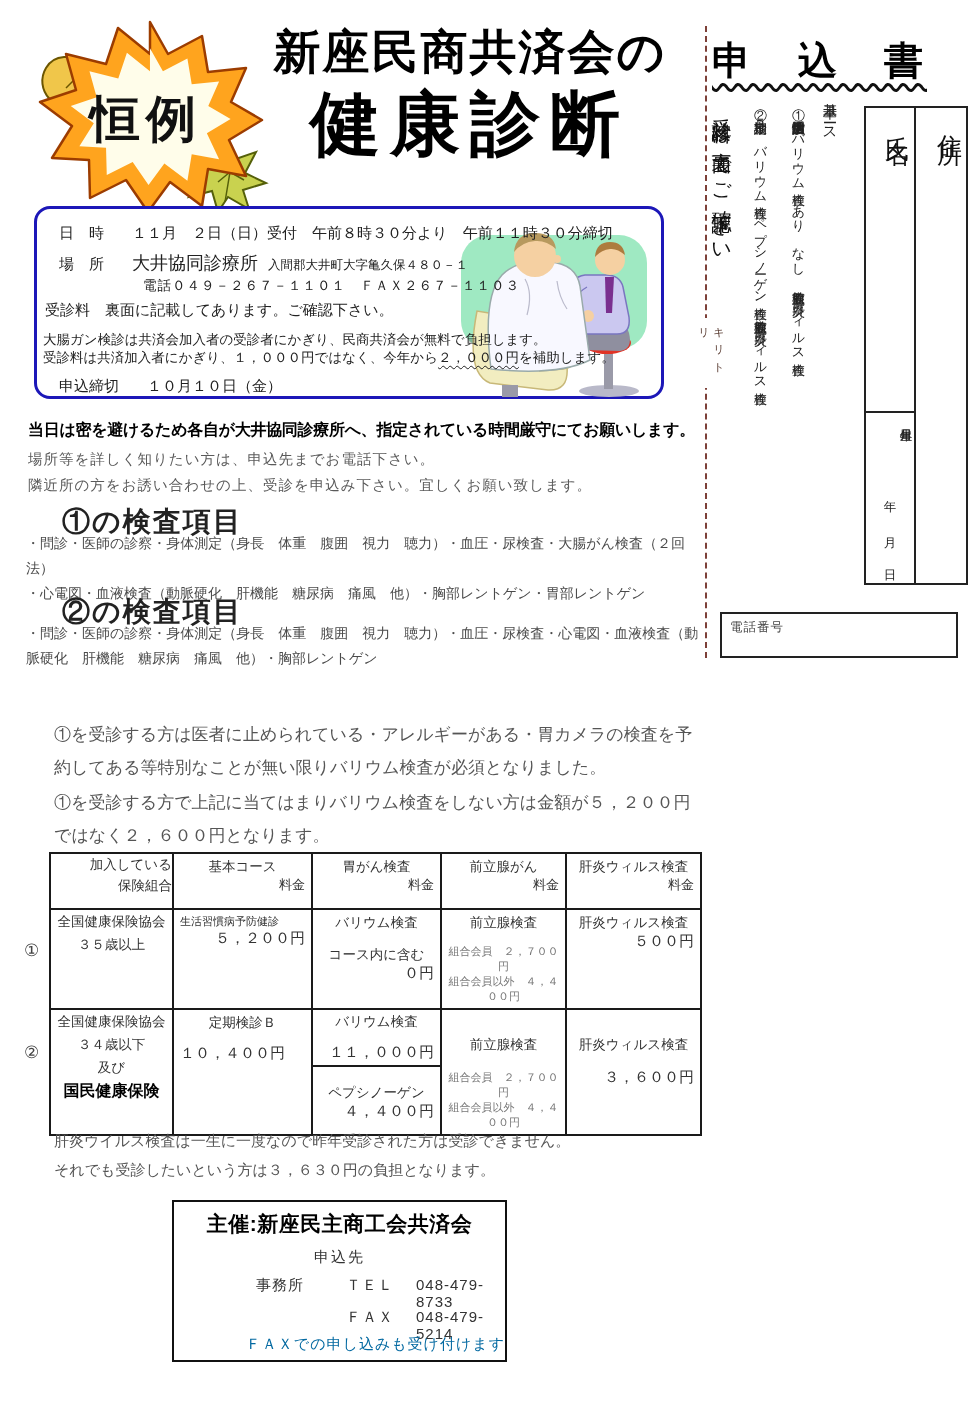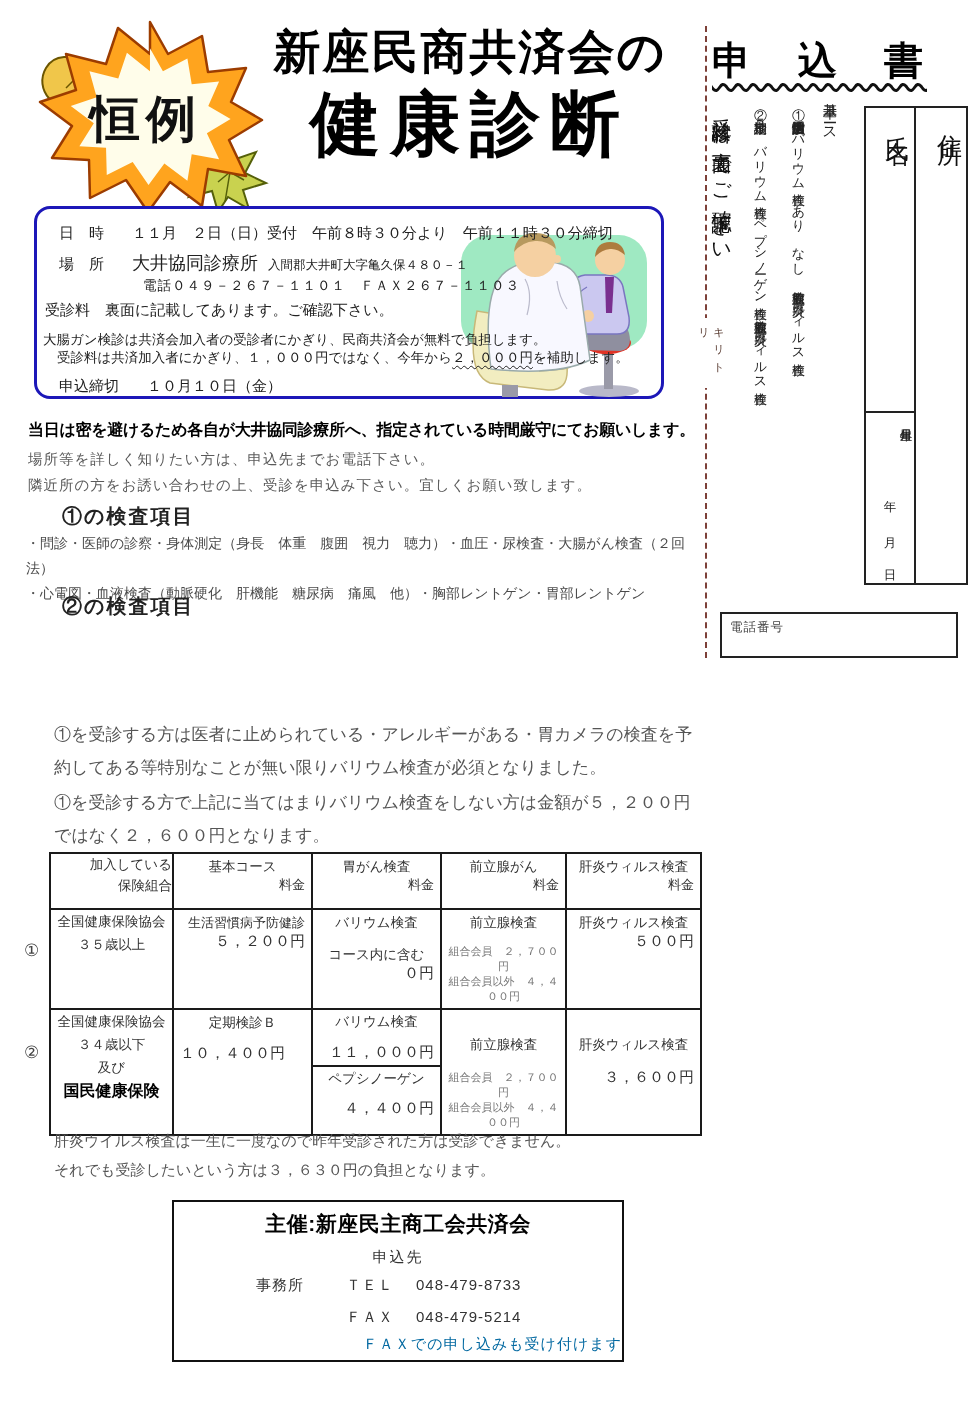--- a/index.html
+++ b/index.html
@@ -25,68 +25,68 @@
   .info-box { left:34px; top:206px; width:630px; height:193px;
     border:3px solid #1c17b8; border-radius:16px; background:#fff; }
   .info-box .row { position:absolute; white-space:nowrap; color:#222; z-index:2; }
   .ib-dt { left:22px; top:15px; font-size:15px; }
   .ib-place { left:22px; top:42px; font-size:15px; }
   .ib-place .place-name { font-size:18px; margin-left:28px; }
   .ib-place .place-addr { font-size:12.5px; margin-left:10px; }
   .ib-phone { left:106px; top:68px; font-size:13.5px; letter-spacing:1px; }
   .ib-fee { left:8px; top:92px; font-size:15px; }
   .ib-note1 { left:6px; top:122px; font-size:13.5px; }
-  .ib-note2 { left:20px; top:140px; font-size:13.5px; }
+  .ib-note2 { left:6px; top:140px; font-size:13.5px; }
   .wavy { text-decoration:underline wavy 1px #222; text-underline-offset:3px; }
   .ib-deadline { left:22px; top:168px; font-size:15px; }
   .gap28 { margin-left:28px; }
   .clipart { position:absolute; right:2px; top:10px; z-index:1; }
 
   
   .bold-notice { left:28px; top:420px; width:690px; font-size:16px; font-weight:900;
     letter-spacing:-0.3px; color:#000; white-space:nowrap; }
   .gray-line1 { left:28px; top:450px; font-size:14.5px; color:#5a5a5a; letter-spacing:1px; }
   .gray-line2 { left:28px; top:476px; font-size:14.5px; color:#5a5a5a; letter-spacing:1px; }
 
   
-  .exam-heading { font-size:20px; font-weight:600; color:#222; letter-spacing:2px; }
+  .exam-heading { font-size:28px; font-weight:600; color:#222; letter-spacing:2px; }
   .exam-body { width:680px; font-size:14px; color:#4a4a4a; line-height:25px;
     font-family:"Liberation Serif", serif; }
 
   
   .para { width:650px; font-size:17px; color:#555; line-height:33px; }
 
   
   .price-table { position:absolute; left:49px; top:852px; border-collapse:collapse;
     table-layout:fixed; color:#333; }
   .price-table th, .price-table td { border:2px solid #1a1a1a; vertical-align:top; padding:0; }
   .thw { display:flex; flex-direction:column; height:100%; padding:4px 6px; }
   .th-title { font-size:13.5px; font-weight:400; text-align:center; }
   .th-fee { font-size:13px; font-weight:400; text-align:right; margin-top:auto; }
   .th-c1 { display:flex; flex-direction:column; justify-content:center; height:100%;
     font-size:13.5px; font-weight:400; line-height:21px; text-align:right; }
   .cellflex { display:flex; flex-direction:column; height:100%; padding:4px 6px; }
-  .c-name { font-size:13px; text-align:right; }
+  .c-name { font-size:11px; text-align:left; }
   .c-name-c { font-size:13.5px; text-align:center; }
   .c-fee { font-size:15px; text-align:right; margin-top:auto; }
   .c-note { font-size:13.5px; text-align:center; margin-top:14px; }
   .c-small { font-size:11px; color:#777; text-align:center; }
   .ins-c { display:flex; flex-direction:column; justify-content:center; height:100%;
     text-align:center; font-size:13.5px; line-height:23px; }
   .ins-bold { font-weight:800; font-size:16px; color:#000; }
   .split-top { height:57px; border-bottom:2px solid #1a1a1a; display:flex;
     flex-direction:column; padding:3px 6px; }
-  .split-bottom { height:54px; display:flex; flex-direction:column; padding:3px 6px; }
+  .split-bottom { height:54px; display:flex; flex-direction:column; padding:17px 6px; }
   .row-marker { font-size:17px; color:#444; }
 
   
   .post-notes { left:54px; top:1126px; font-size:15px; color:#555; line-height:29px; }
 
   
-  .org-box { left:172px; top:1200px; width:452px; height:162px; border:2.5px solid #111; }
+  .org-box { left:172px; top:1200px; width:335px; height:162px; border:2.5px solid #111; }
   .org-host { text-align:center; margin-top:8px; font-size:21px; font-weight:900;
     letter-spacing:0.5px; color:#000; }
   .org-apply { text-align:center; margin-top:10px; font-size:15px; color:#333; letter-spacing:2px; }
   .org-item { position:absolute; font-size:15px; color:#333; letter-spacing:1px; }
   .org-note { position:absolute; left:0; right:0; top:133px; text-align:right;
     font-size:15px; color:#0369a1; letter-spacing:1px; }
 
   
   .cut-line { left:705px; top:26px; height:632px; width:0; border-left:2px dashed #7d4038; }
   .cut-label { left:696px; top:318px; height:70px; background:#fff; font-size:11px;
@@ -193,20 +193,21 @@
   <div class="abs bold-notice">当日は密を避けるため各自が大井協同診療所へ、指定されている時間厳守にてお願いします。</div>
   <div class="abs gray-line2 serif">隣近所の方をお誘い合わせの上、受診を申込み下さい。宜しくお願い致します。</div>
   <div class="abs gray-line1 serif">場所等を詳しく知りたい方は、申込先までお電話下さい。</div>
 
   <div class="abs exam-heading" style="left:62px; top:503px;">①の検査項目</div>
   <div class="abs exam-body" style="left:26px; top:531px;">
     <div>・問診・医師の診察・身体測定（身長　体重　腹囲　視力　聴力）・血圧・尿検査・大腸がん検査（２回法）</div>
     <div>・心電図・血液検査（動脈硬化　肝機能　糖尿病　痛風　他）・胸部レントゲン・胃部レントゲン</div>
   </div>
   <div class="abs exam-heading" style="left:62px; top:593px;">②の検査項目</div>
+  <div class="abs exam-body" style="left:26px; top:621px;">・問診・医師の診察・身体測定（身長　体重　腹囲　視力　聴力）・血圧・尿検査・心電図・血液検査（動脈硬化　肝機能　糖尿病　痛風　他）・胸部レントゲン</div>
 
   <div class="abs para" style="left:54px; top:718px;">①を受診する方は医者に止められている・アレルギーがある・胃カメラの検査を予約してある等特別なことが無い限りバリウム検査が必須となりました。</div>
   <div class="abs para" style="left:54px; top:786px;">①を受診する方で上記に当てはまりバリウム検査をしない方は金額が５，２００円ではなく２，６００円となります。</div>
 
   <div class="abs row-marker" style="left:24px; top:940px;">①</div>
   <div class="abs row-marker" style="left:24px; top:1042px;">②</div>
 
   <table class="price-table">
     <colgroup>
       <col style="width:123px">

